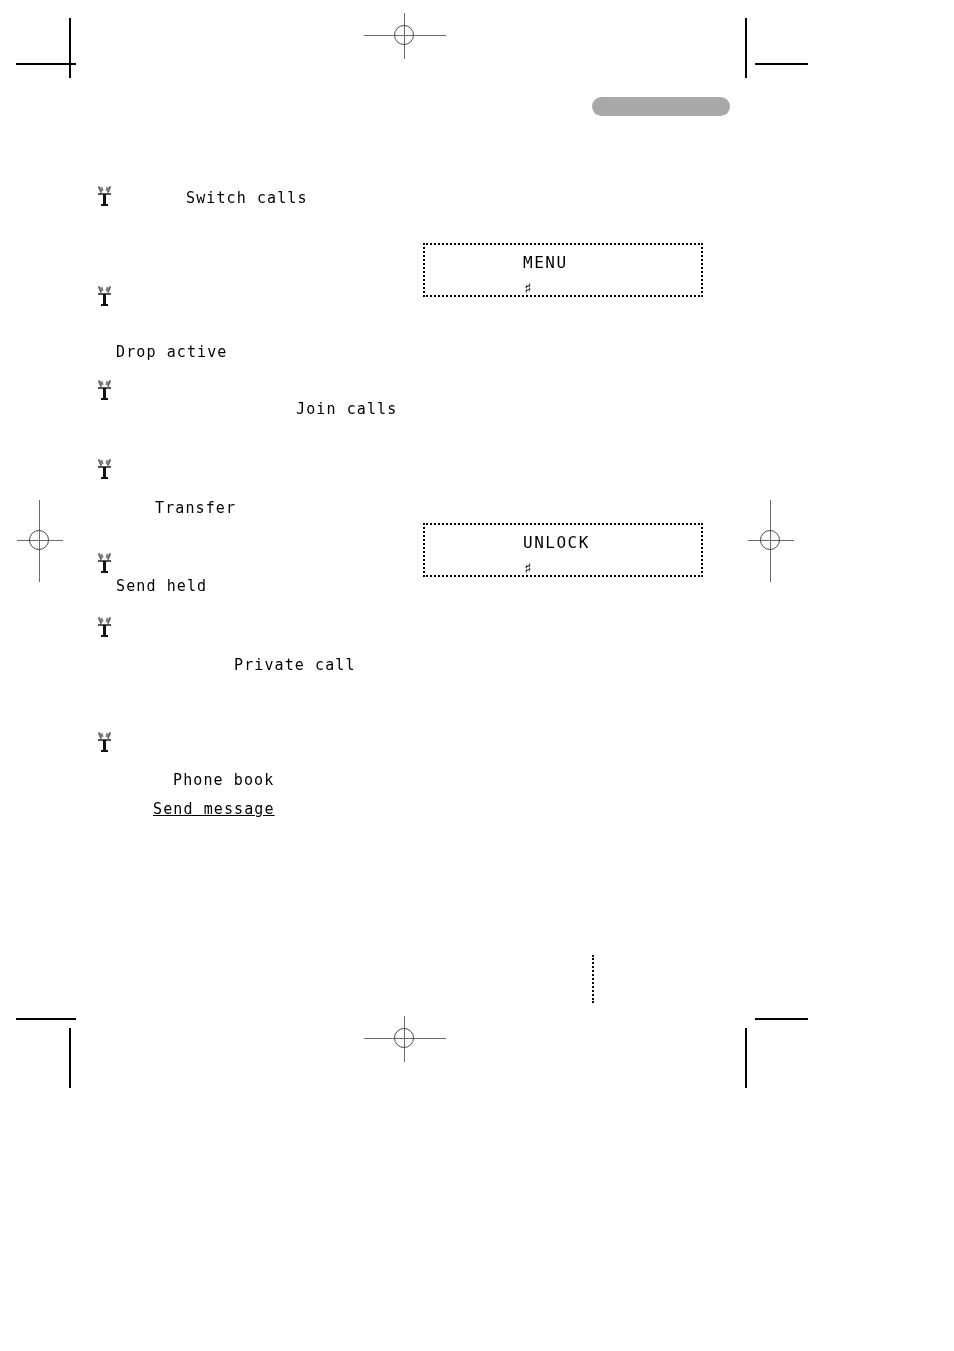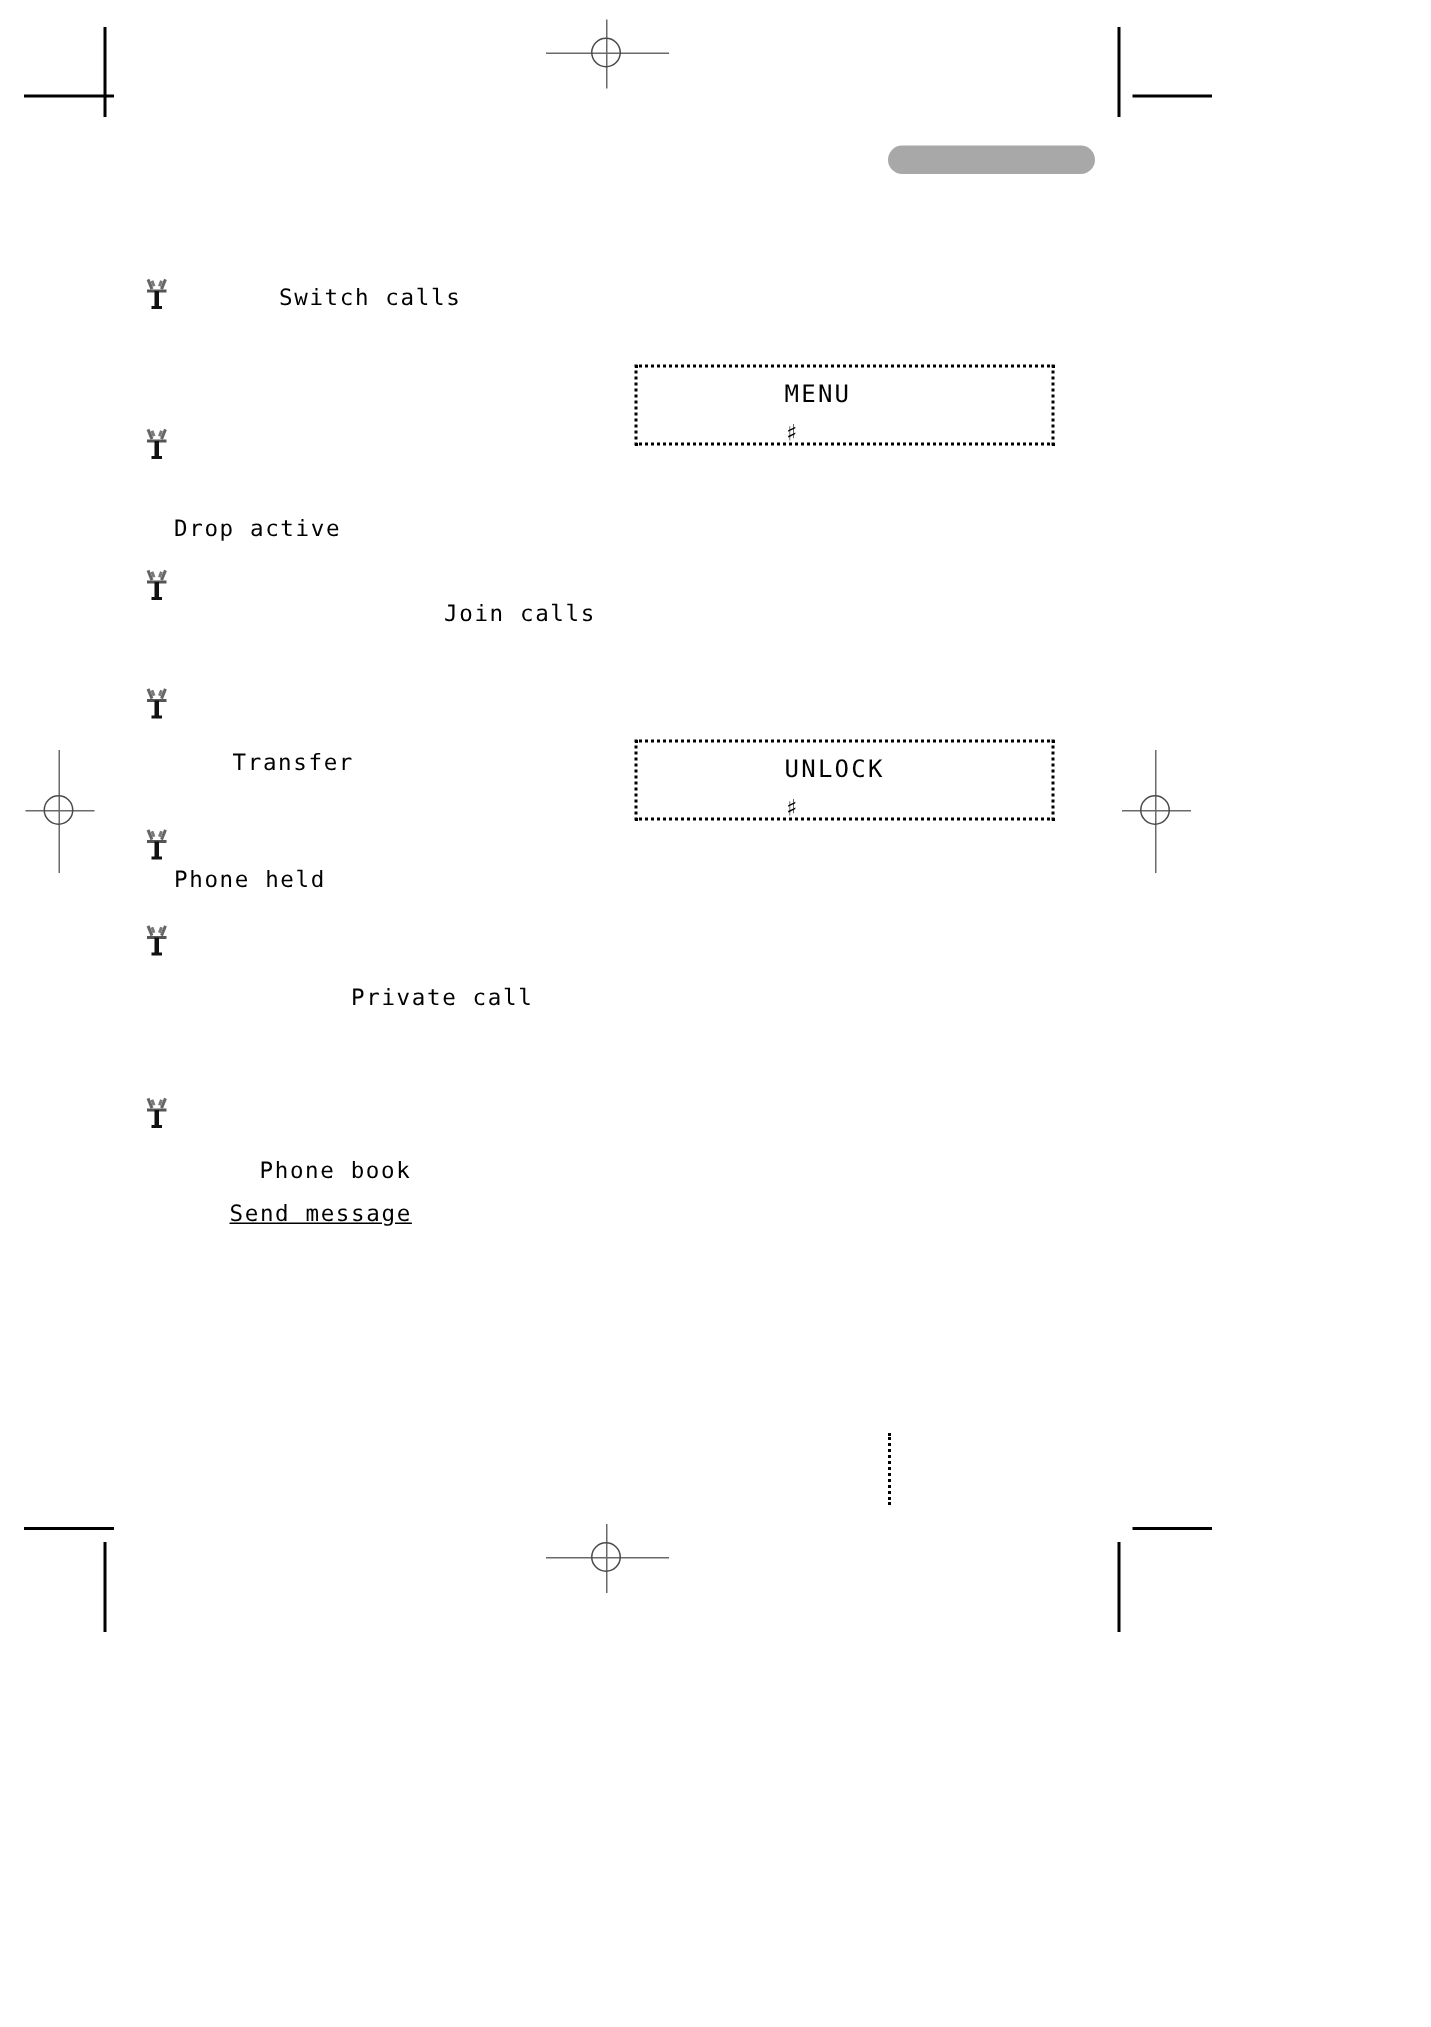--- a/index.html
+++ b/index.html
@@ -250,21 +250,21 @@
 
   <div class="antenna" style="left:97px; top:553px;">
     <div class="wave l"></div>
     <div class="wave r"></div>
     <div class="tick l"></div>
     <div class="tick r"></div>
     <div class="arm"></div>
     <div class="mast"></div>
     <div class="base"></div>
   </div>
-  <div class="label" style="left:116px; top:577px;">Phone held</div>
+  <div class="label" style="left:116px; top:577px;">Send held</div>
 
   <div class="antenna" style="left:97px; top:617px;">
     <div class="wave l"></div>
     <div class="wave r"></div>
     <div class="tick l"></div>
     <div class="tick r"></div>
     <div class="arm"></div>
     <div class="mast"></div>
     <div class="base"></div>
   </div>
@@ -281,20 +281,20 @@
   </div>
   <div class="label" style="left:173px; top:771px;">Phone book</div>
 
   <div class="label" style="left:153px; top:800px;text-decoration:underline;">Send message</div>
 
   <div class="lcd" style="left:423px; top:243px; width:280px; height:54px;">
     <div class="lcd-line l1">MENU</div>
     <div class="lcd-line l2">♯</div>
   </div>
 
-  <div class="lcd" style="left:423px; top:493px; width:280px; height:54px;">
+  <div class="lcd" style="left:423px; top:523px; width:280px; height:54px;">
     <div class="lcd-line l1">UNLOCK</div>
     <div class="lcd-line l2">♯</div>
   </div>
 
   <div id="margin-dots"></div>
 
 </div>
 
 </body></html>

